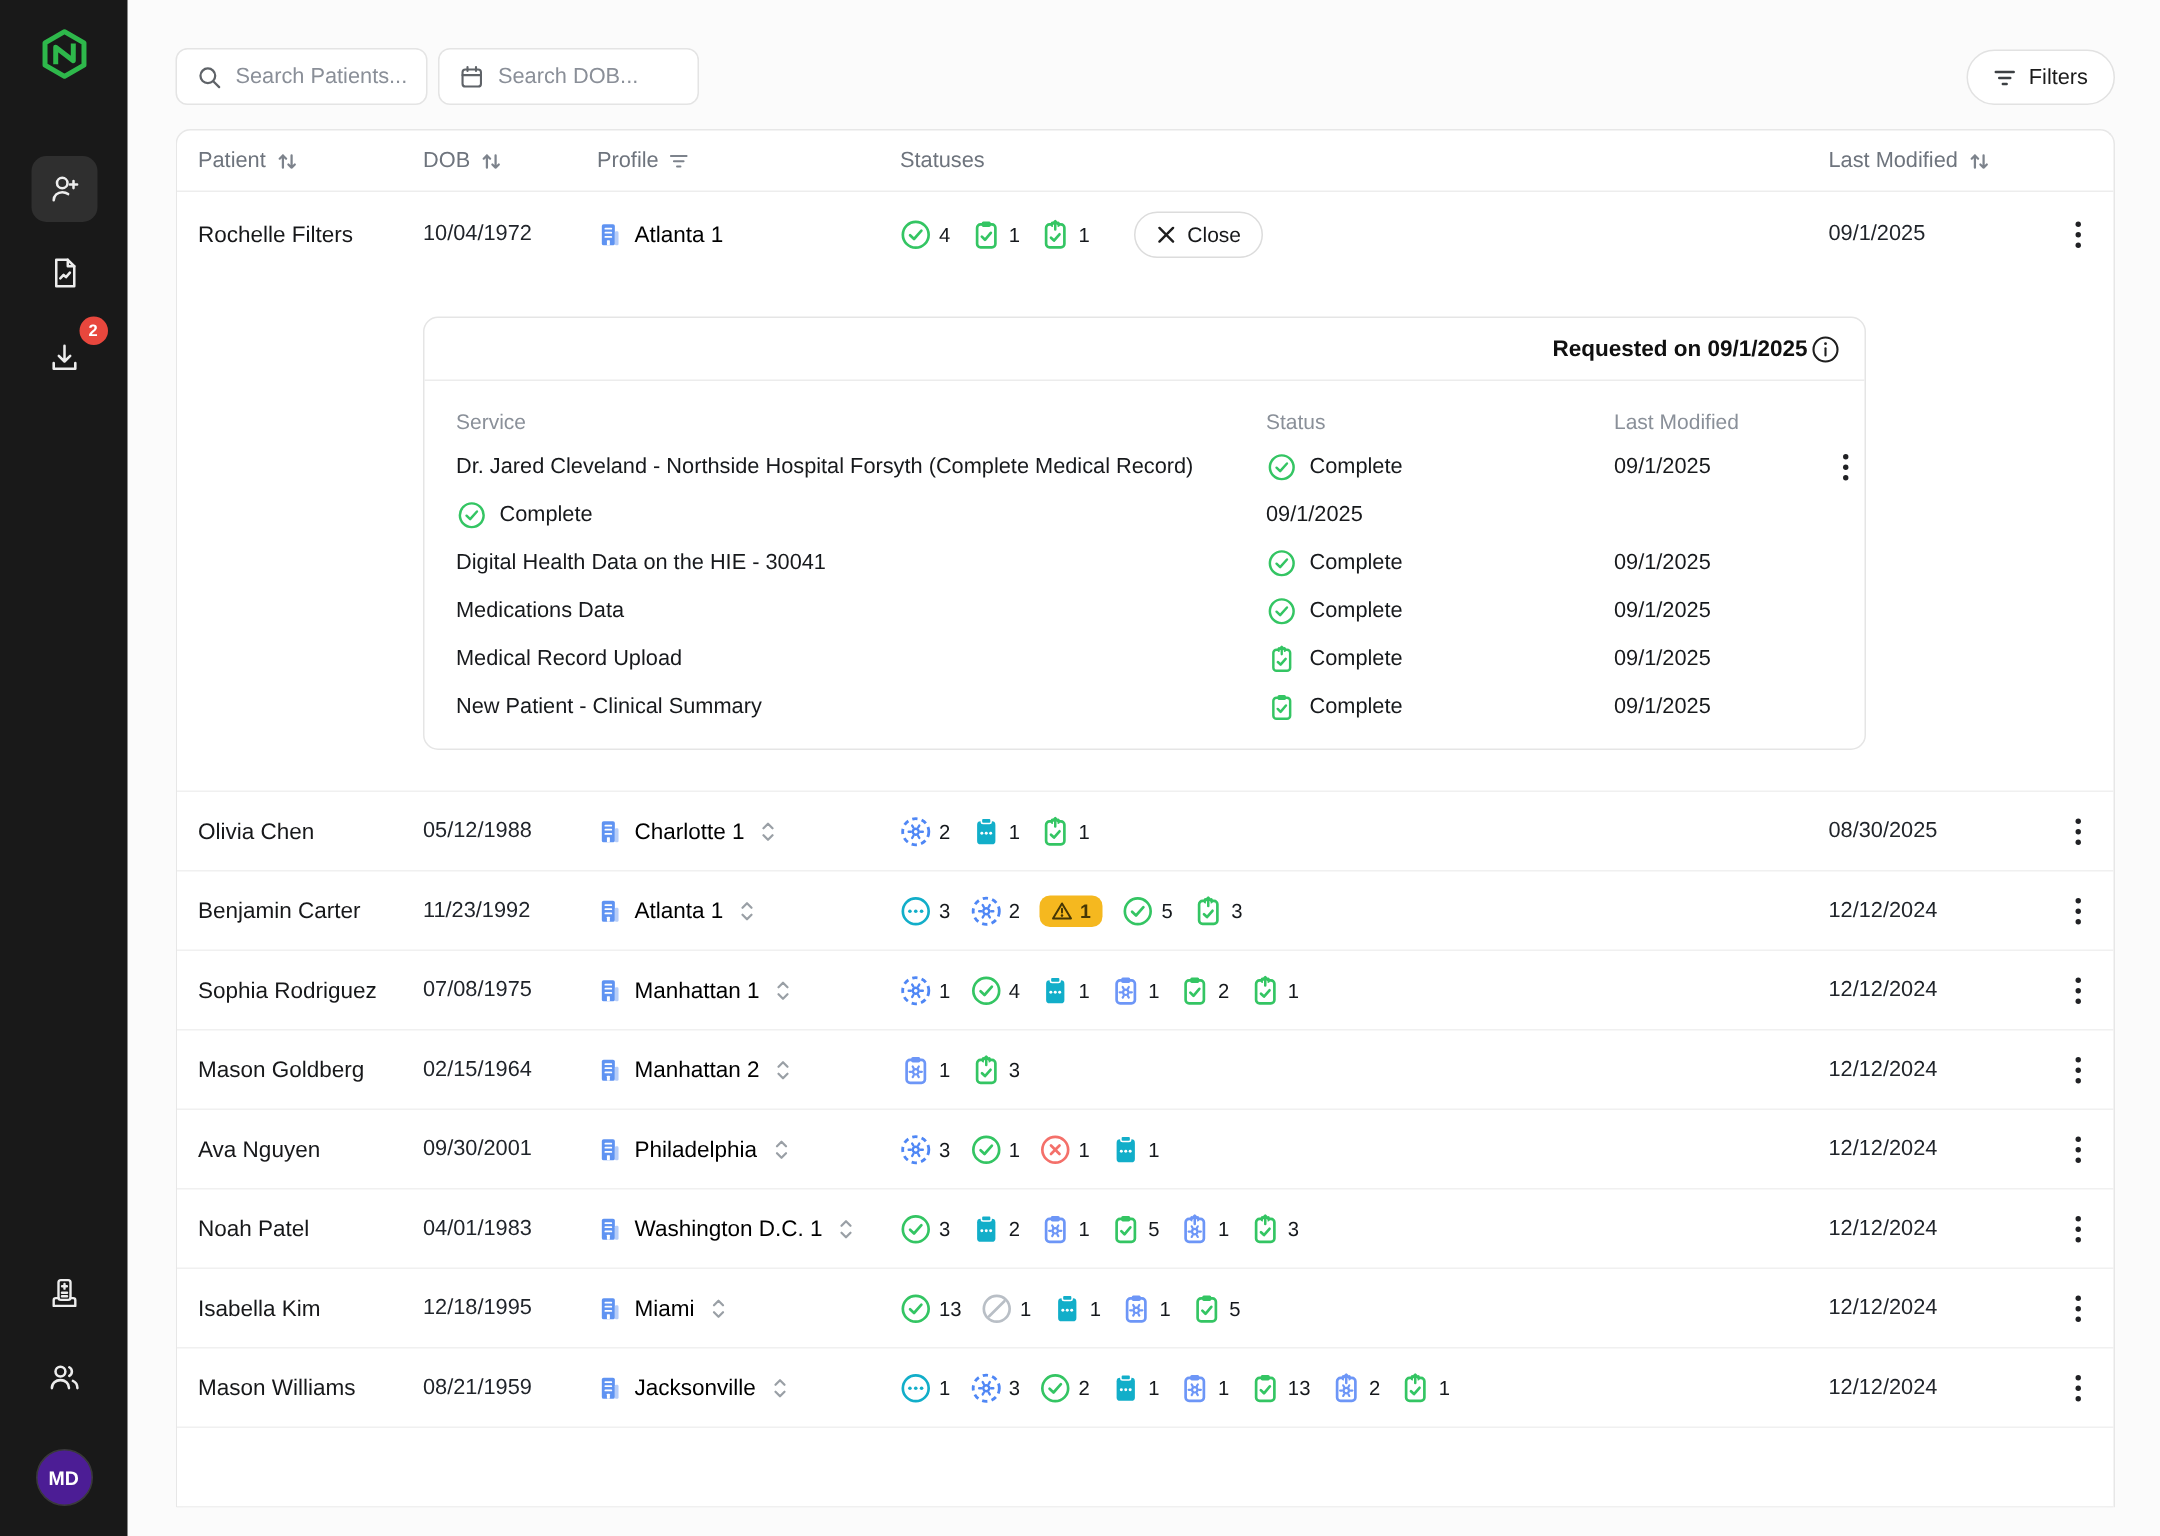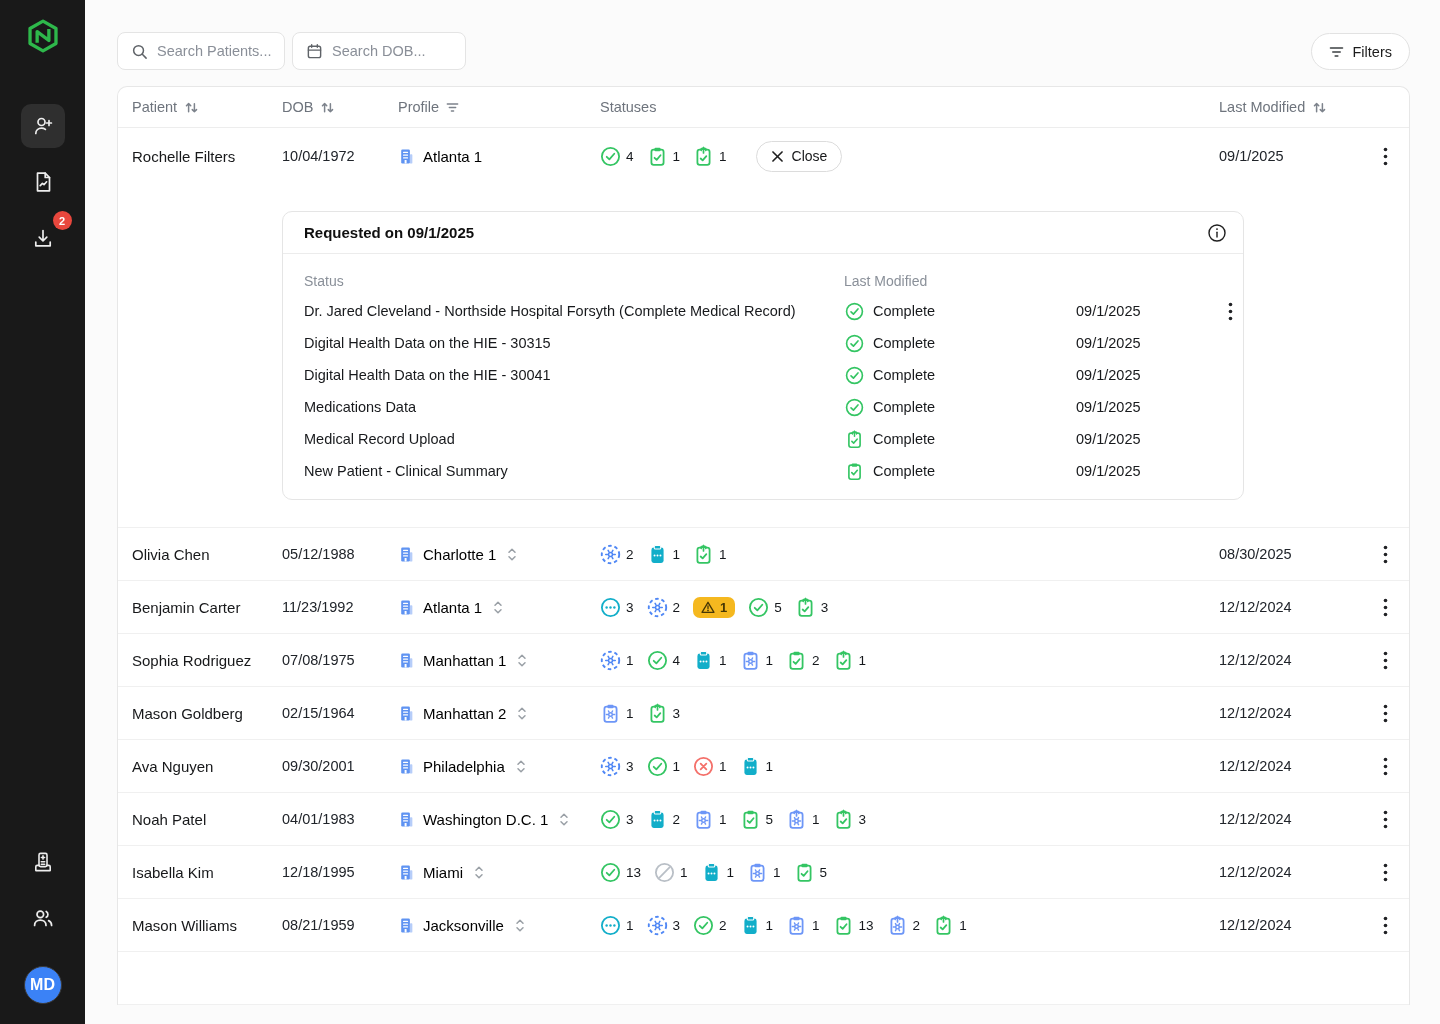--- a/index.html
+++ b/index.html
@@ -6,21 +6,21 @@
   html,body{width:1440px;height:1024px;overflow:hidden}
   body{font-family:"Liberation Sans",sans-serif;background:#fbfbfb;display:flex;color:#1b1e22}
 
   
   .sidebar{width:85px;background:#191919;display:flex;flex-direction:column;align-items:center;padding:16px 0 20px;flex-shrink:0}
   .logo{width:40px;height:40px;display:flex;align-items:center;justify-content:center;margin-bottom:48px}
   .nav-btn{width:44px;height:44px;border-radius:10px;display:flex;align-items:center;justify-content:center;margin-bottom:12px;position:relative;cursor:pointer}
   .nav-btn.active{background:#2f2f2f}
   .nav-badge{position:absolute;top:-5px;right:-7px;background:#e8473d;color:#fff;font-size:11px;font-weight:700;min-width:19px;height:19px;border-radius:10px;display:flex;align-items:center;justify-content:center;padding:0 4px}
   .side-spacer{flex:1}
-  .avatar{width:38px;height:38px;border-radius:50%;background:#3b82f6;border:1px solid #3a3a3a;color:#fff;font-size:16px;font-weight:700;display:flex;align-items:center;justify-content:center;margin-top:14px;cursor:pointer}
+  .avatar{width:38px;height:38px;border-radius:50%;background:#4c1d95;border:1px solid #3a3a3a;color:#fff;font-size:13px;font-weight:700;display:flex;align-items:center;justify-content:center;margin-top:14px;cursor:pointer}
 
   
   .main{flex:1;display:flex;flex-direction:column;min-width:0}
   .topbar{height:71px;background:#fff;display:flex;align-items:center;justify-content:space-between;padding:0 25px;border-bottom:1px dashed #d8d8d8;flex-shrink:0}
   .page-title{font-size:28px;font-weight:700;color:#0e0e0e;letter-spacing:-.3px}
   .npr-btn{background:#1a1a1a;color:#fff;height:43px;border-radius:22px;padding:0 21px;display:flex;align-items:center;gap:10px;font-size:15px;font-weight:500;border:none;cursor:pointer;font-family:inherit}
 
   .content{padding:32px 30px 0 32px}
   .toolbar{display:flex;align-items:flex-end;margin-bottom:16px}
   .search-box{display:flex;align-items:center;gap:9px;height:38px;background:#fff;border:1px solid #e4e4e4;border-radius:8px;padding:0 13px}
@@ -45,21 +45,21 @@
   .statuses{display:flex;align-items:center;gap:13px}
   .chip{display:flex;align-items:center;gap:5px;font-size:13.5px;color:#15181c;font-weight:500}
   .warn-badge{display:flex;align-items:center;gap:5px;background:#f5b81f;border-radius:7px;padding:3px 8px;font-size:13px;font-weight:700;color:#463705}
   .lastmod{font-size:14.5px;color:#20242a}
   .kebab{display:flex;justify-content:center;cursor:pointer;padding:4px}
   .close-pill{display:flex;align-items:center;gap:8px;height:31px;padding:0 14px;border:1px solid #dcdcdc;border-radius:16px;background:#fff;font-size:14px;color:#17181a;margin-left:16px;cursor:pointer;font-family:inherit}
 
   
   .expanded{padding:27px 0 27px 164px}
   .panel{width:962px;border:1px solid #e5e5e5;border-radius:10px;background:#fff}
-  .panel-head{height:42px;display:flex;align-items:center;justify-content:space-between;padding:0 14px 0 21px;border-bottom:1px solid #ececec}
+  .panel-head{height:42px;display:flex;align-items:center;justify-content:flex-end;padding:0 14px 0 21px;border-bottom:1px solid #ececec}
   .panel-title{font-size:15px;font-weight:700;color:#101010}
   .info-btn{display:flex;cursor:pointer;padding:2px}
   .panel-body{padding:13px 0 12px}
   .srow{display:grid;grid-template-columns:540px 232px 139px 30px;padding-left:21px;align-items:center;height:32px;font-size:14.5px;color:#17191c}
   .srow.shead{color:#8a9099;height:28px;font-size:14px}
   .scell-status{display:flex;align-items:center;gap:8px}
 </style>
 </head>
 <body>
 
@@ -273,20 +273,21 @@
         <span class="info-btn">
           <svg width="20" height="20" viewBox="0 0 20 20" fill="none" stroke="#1f1f1f" stroke-width="1.4">
                       <circle cx="10" cy="10" r="8"></circle>
                       <path d="M10 9.2 V14" stroke-linecap="round"></path>
                       <circle cx="10" cy="6.1" r="0.95" fill="#1f1f1f" stroke="none"></circle>
                     </svg>
         </span>
       </div>
       <div class="panel-body">
         <div class="srow shead">
+          <div>Service</div>
           <div>Status</div>
           <div>Last Modified</div>
           <div></div>
         </div>
 
   <div class="srow">
     <div>Dr. Jared Cleveland - Northside Hospital Forsyth (Complete Medical Record)</div>
     <div class="scell-status">
       <span style="display:flex;transform:scale(.92)">
                         <svg width="21" height="21" viewBox="0 0 20 20" fill="none">
@@ -299,21 +300,20 @@
     <div>09/1/2025</div>
     <div class="kebab" style="">
                       <svg width="5" height="19" viewBox="0 0 5 19">
                         <circle cx="2.5" cy="2.5" r="1.8" fill="#202124"></circle>
                         <circle cx="2.5" cy="9.5" r="1.8" fill="#202124"></circle>
                         <circle cx="2.5" cy="16.5" r="1.8" fill="#202124"></circle>
                       </svg>
                     </div>
   </div>
   <div class="srow">
-    <div>Digital Health Data on the HIE - 30315</div>
     <div class="scell-status">
       <span style="display:flex;transform:scale(.92)">
                         <svg width="21" height="21" viewBox="0 0 20 20" fill="none">
                           <circle cx="10" cy="10" r="8.2" stroke="#34c563" stroke-width="1.7"></circle>
                           <path d="M6.4 10.3 L8.9 12.7 L13.6 7.4" stroke="#34c563" stroke-width="1.7" stroke-linecap="round" stroke-linejoin="round" fill="none"></path>
                         </svg>
                       </span>
       <span>Complete</span>
     </div>
     <div>09/1/2025</div>

